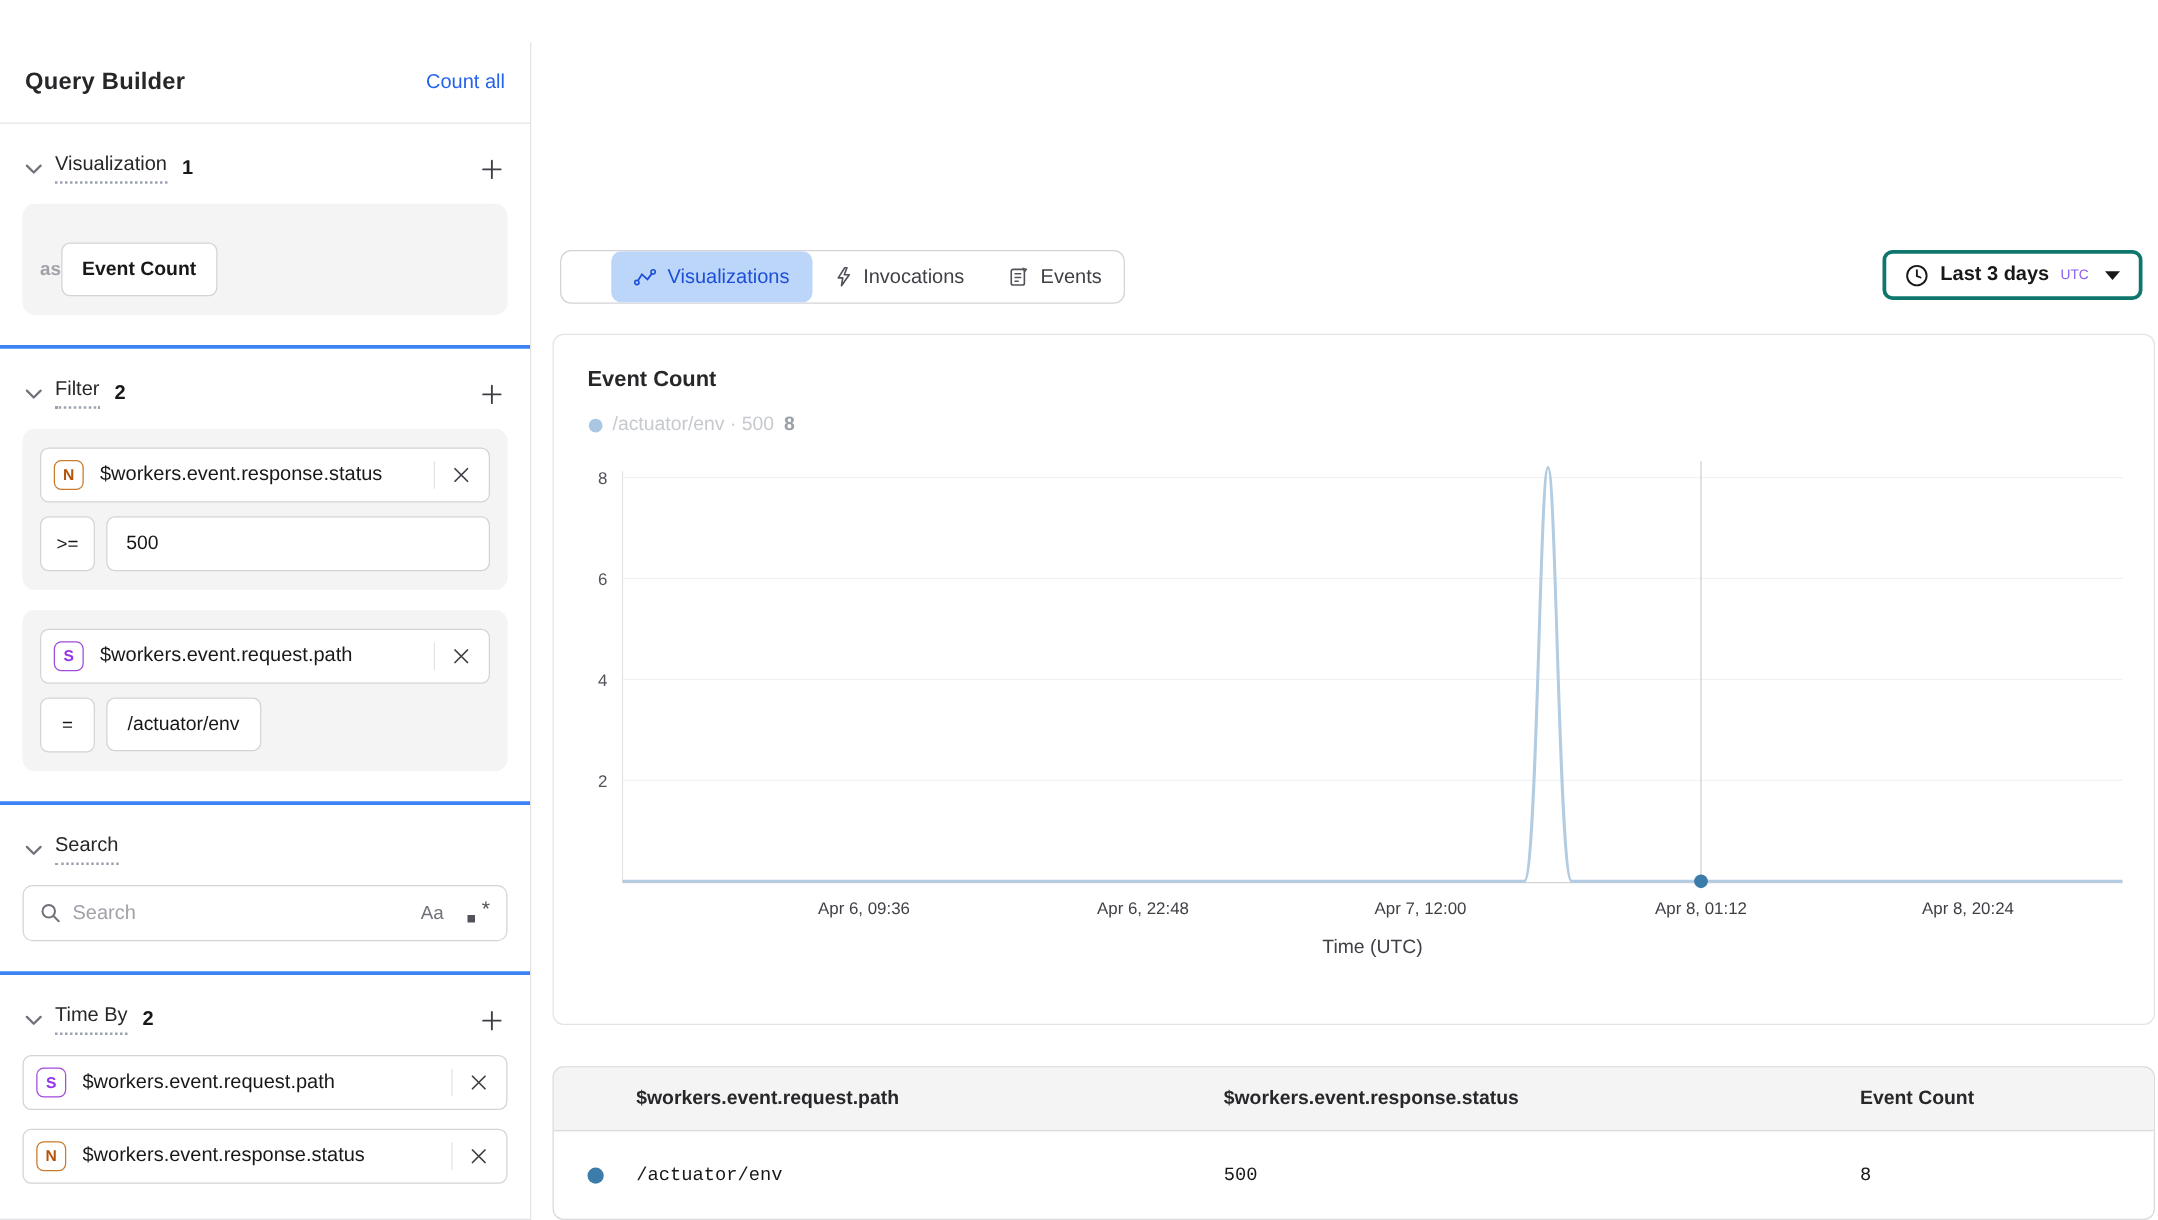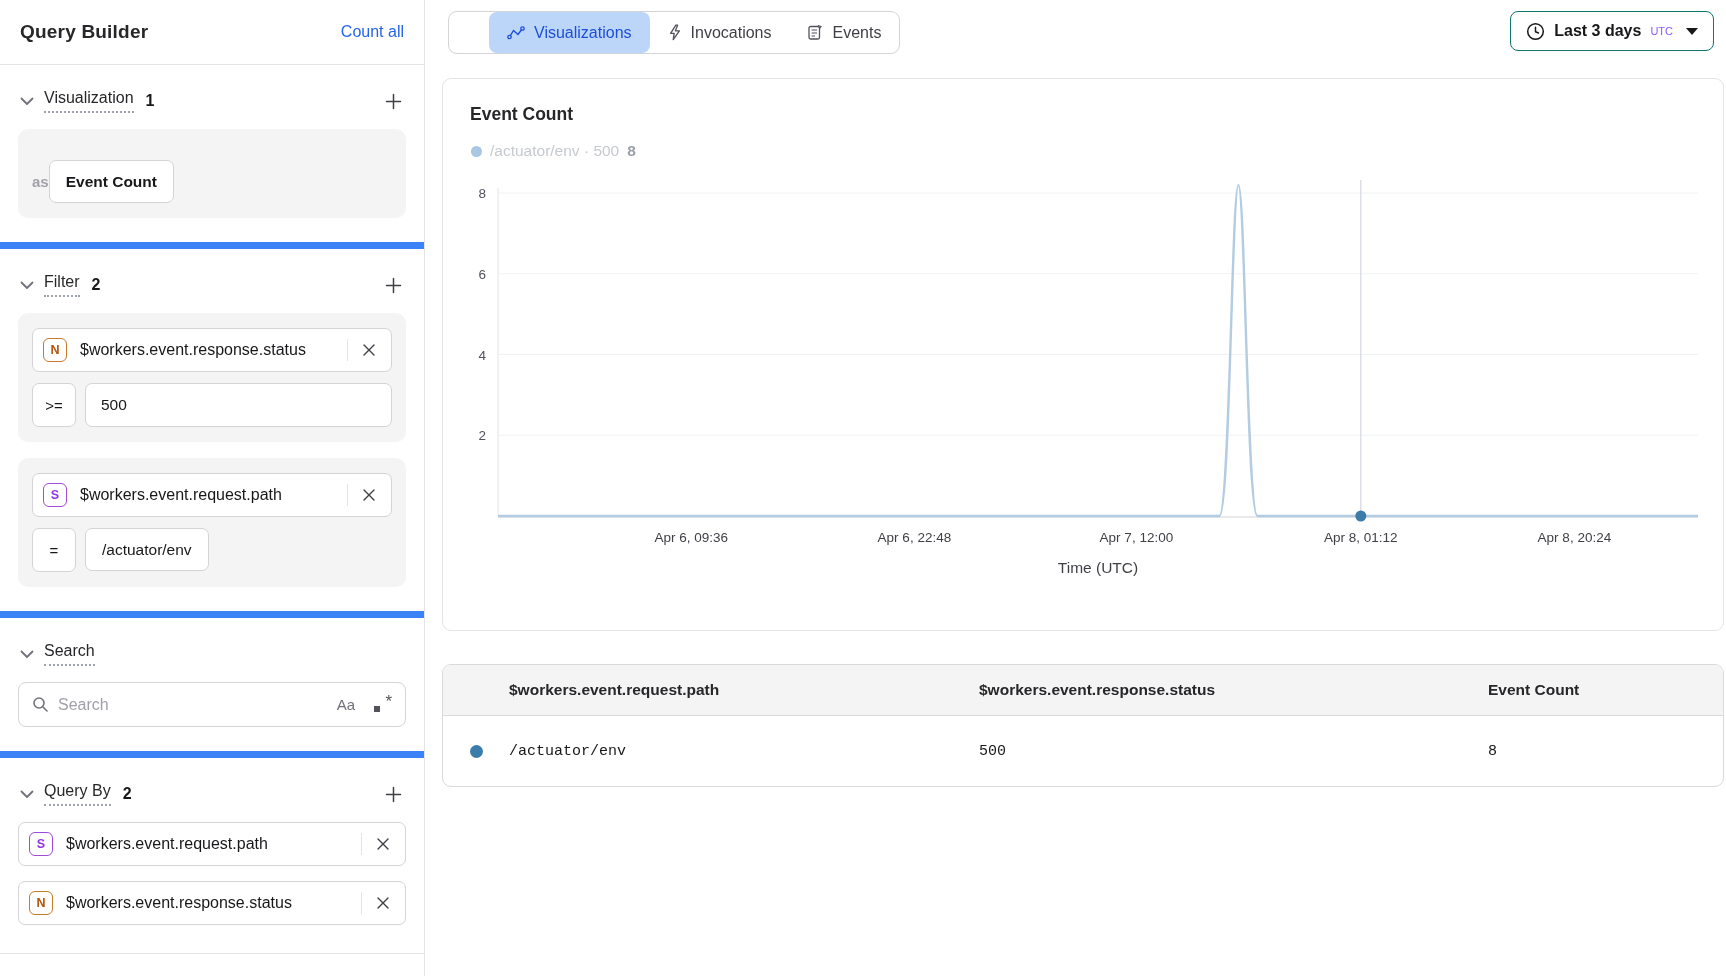--- a/index.html
+++ b/index.html
@@ -1,26 +1,26 @@
 <!DOCTYPE html>
 <html><head>
 <meta charset="utf-8">
 <style>
   * { margin:0; padding:0; box-sizing:border-box; }
   html,body { width:1726px; height:976px; background:#fff; overflow:hidden;
               font-family:"Liberation Sans", sans-serif; color:#18181b; }
-  .app { display:flex; width:1370px; height:976px; }
+  .app { display:flex; width:1370px; height:976px;align-items:flex-end; }
 
   
   .sidebar { width:425px; min-width:425px; border-right:1px solid #e4e4e7; background:#fff; }
   .sb-header { height:65px; display:flex; align-items:center; justify-content:space-between;
                padding:0 20px; border-bottom:1px solid #e4e4e7; }
   .sb-title { font-size:19px; font-weight:700; color:#27272a; letter-spacing:.2px; }
   .link-btn { font-size:16px; color:#2563eb; cursor:pointer; background:none; border:none; }
-  .sb-section { padding:20px 18px 24px; border-bottom:7px solid #3b82f6; }
+  .sb-section { padding:20px 18px 24px; border-bottom:3px solid #3b82f6; }
   .sb-section.last { border-bottom:1px solid #e4e4e7; }
   .sec-head { display:flex; align-items:center; gap:10px; padding:4px 2px 16px; }
   .sec-label { font-size:16px; color:#27272a; border-bottom:2px dotted #9ca3af; padding-bottom:4px; cursor:pointer; }
   .sec-count { font-size:16px; font-weight:600; color:#18181b; margin-left:2px; }
   .spacer { flex:1; }
   .icon-btn { background:none; border:none; cursor:pointer; display:flex; align-items:center;
               justify-content:center; padding:2px; color:#3f3f46; }
   .chev { color:#71717a; display:flex; align-items:center; }
 
   .card { background:#f4f4f5; border-radius:10px; padding:15px 14px; margin-bottom:16px; }
@@ -63,21 +63,21 @@
   .gb-row { margin-bottom:15px; }
   .gb-row:last-child { margin-bottom:4px; }
 
   
   .main { flex:1; display:flex; flex-direction:column; }
   .main-top { display:flex; align-items:flex-start; justify-content:space-between; padding:11px 14px 0 23px; }
   .tab-group { display:flex; border:1px solid #d4d4d8; border-radius:9px; background:#fff; overflow:hidden; }
   .tab { display:flex; align-items:center; gap:9px; padding:0 18px; height:41px; font-size:16px;
          color:#3f3f46; background:none; border:none; cursor:pointer; font-family:inherit; }
   .tab.active { background:#bcd6fa; color:#1d4ed8; border-radius:8px; font-weight:500;margin-left:40px; }
-  .time-btn { display:flex; align-items:center; gap:9px; border:1px solid #0f766e; border-radius:8px;
+  .time-btn { display:flex; align-items:center; gap:9px; border:3px solid #0f766e; border-radius:8px;
               background:#fff; height:40px; padding:0 15px; cursor:pointer; font-family:inherit; }
   .time-label { font-size:16px; font-weight:600; color:#18181b; }
   .time-zone { font-size:11px; color:#8b5cf6; }
   .caret { width:0; height:0; border-left:6px solid transparent; border-right:6px solid transparent;
            border-top:7px solid #18181b; margin-left:4px; }
 
   .chart-card { margin:24px 4px 0 17px; border:1px solid #e4e4e7; border-radius:9px;
                 height:553px; background:#fff; overflow:hidden; }
   .chart-title { font-size:17.5px; font-weight:700; color:#27272a; padding:25px 0 0 27px; }
   .legend { display:flex; align-items:center; gap:8px; padding:17px 0 0 28px; }
@@ -205,21 +205,21 @@
       </div>
     </div>
 
     <div class="sb-section last">
       <div class="sec-head">
         <span class="chev">
           <svg width="14" height="9" viewBox="0 0 14 9">
               <polyline points="1.5,1.5 7,7 12.5,1.5" fill="none" stroke="currentColor" stroke-width="1.8" stroke-linecap="round" stroke-linejoin="round"></polyline>
             </svg>
         </span>
-        <span class="sec-label">Query By</span>
+        <span class="sec-label">Time By</span>
         <span class="sec-count">2</span>
         <span class="spacer"></span>
         <button class="icon-btn">
           <svg width="17" height="17" viewBox="0 0 17 17">
               <path d="M8.5 1.5 V15.5 M1.5 8.5 H15.5" stroke="#3f3f46" stroke-width="1.5" stroke-linecap="round"></path>
             </svg>
         </button>
       </div>
 
       <div class="field-row gb-row">

